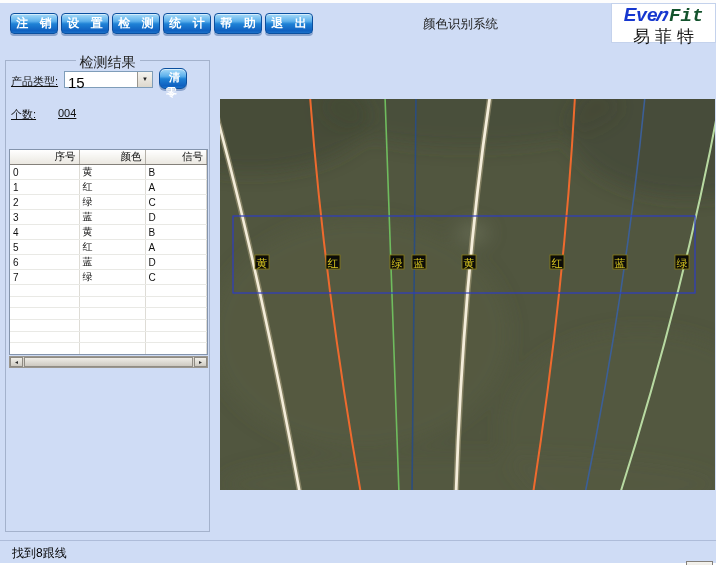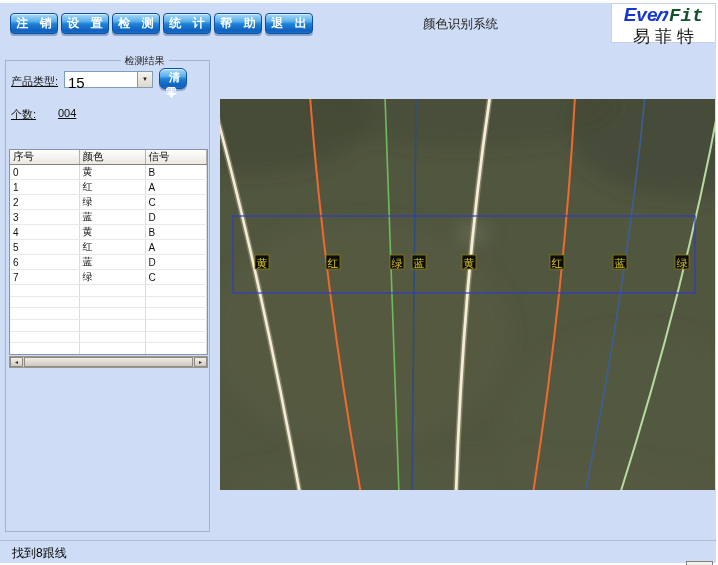--- a/index.html
+++ b/index.html
@@ -35,21 +35,21 @@
   .logo-n{color:#1637cf;display:inline-block;transform:skewX(-18deg);}
   .logo-fit{color:#14532d;font-family:Liberation Mono, monospace;}
   .logo-sub{font-size:17px;color:#111;letter-spacing:5px;margin-top:2px;text-indent:5px;}
   
   .groupbox{
     position:absolute;left:5px;top:57px;width:205px;height:472px;
     border:1px solid #a4b2cc;box-sizing:border-box;
   }
   .group-legend{
     position:absolute;top:-7px;left:50%;transform:translateX(-50%);
-    background:#cfdcf5;padding:0 4px;font-size:10px;color:#222;white-space:nowrap;margin-left:37px;
+    background:#cfdcf5;padding:0 4px;font-size:14px;color:#222;white-space:nowrap;
   }
   .lbl{position:absolute;font-size:11px;color:#111;white-space:nowrap;text-decoration:underline;}
   .product-type-label{left:5px;top:13px;}
   .combo{
     position:absolute;left:58px;top:10px;width:89px;height:17px;
     background:#fff;border:1px solid #7f9db9;box-sizing:border-box;cursor:pointer;
   }
   .combo-value{position:absolute;left:3px;top:2px;font-size:15px;color:#000;}
   .combo-arrow{
     position:absolute;right:0;top:0;width:14px;height:15px;
@@ -61,21 +61,21 @@
   .count-value{left:52px;top:46px;}
   
   .table-wrap{
     position:absolute;left:3px;top:88px;width:199px;height:206px;
     background:#fff;border:1px solid #8494ac;box-sizing:border-box;overflow:hidden;
   }
   table{border-collapse:collapse;width:100%;table-layout:fixed;}
   th{
     background:linear-gradient(#ffffff,#ebe8e1);
     border-right:1px solid #b4b0a8;border-bottom:1px solid #84807a;
-    font-weight:normal;font-size:10.5px;text-align:left;padding:0 3px;height:13px;color:#111;
+    font-weight:normal;font-size:10.5px;text-align:right;padding:0 3px;height:13px;color:#111;
   }
   td{
     border-right:1px solid #dedcd6;border-bottom:1px solid #e9e9e5;
     font-size:10px;padding:0 3px;height:10.7px;color:#111;overflow:hidden;white-space:nowrap;
   }
   
   .hscroll{
     position:absolute;left:3px;top:295px;width:199px;height:12px;
     background:#d9d5cd;border:1px solid #9a968e;box-sizing:border-box;
     display:flex;align-items:stretch;

